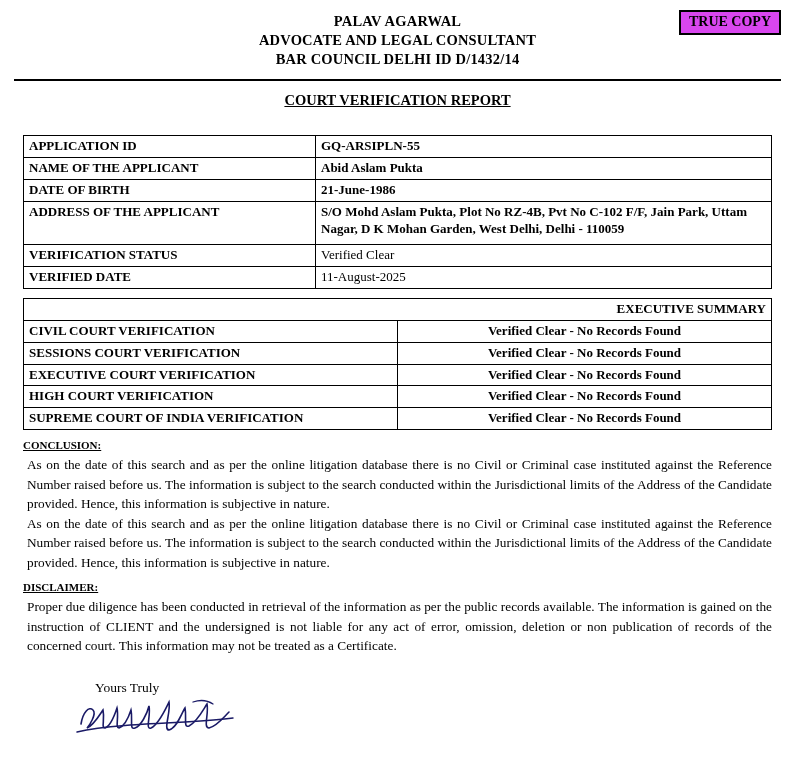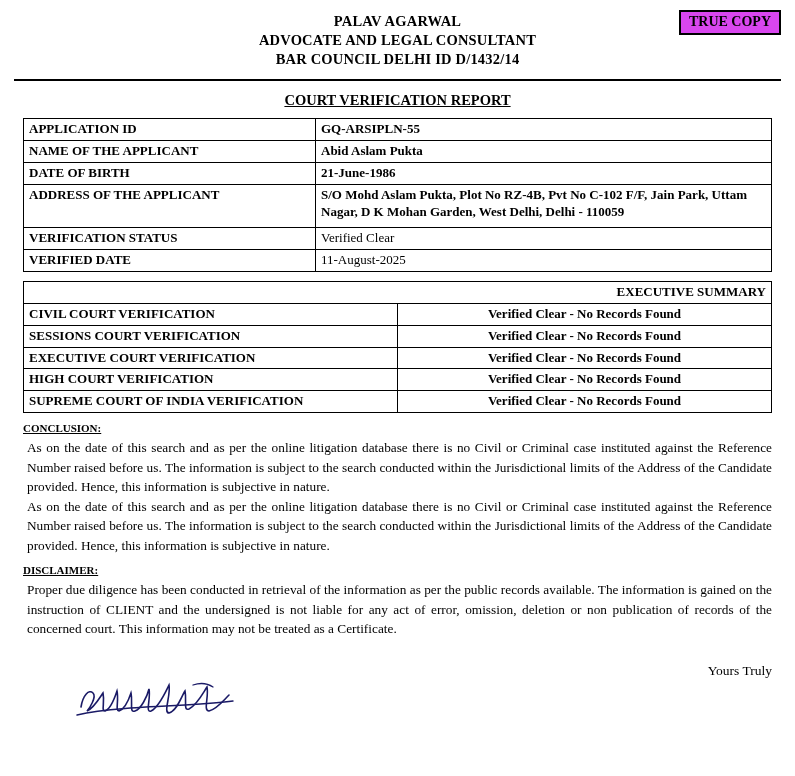--- a/index.html
+++ b/index.html
@@ -49,21 +49,21 @@
     border: none;
     border-top: 2px solid #000;
     margin: 10px 0 0 0;
   }
 
   .report-title {
     text-align: center;
     font-weight: bold;
     font-size: 14.5px;
     text-decoration: underline;
-    margin: 11px 0 9px 0;
+    margin: 11px 0 26px 0;
   }
 
   
   table.grid {
     border-collapse: collapse;
     width: 749px;
     margin: 0 auto;
     table-layout: fixed;
     padding-left: 45px;
   }
@@ -123,21 +123,20 @@
   .section-body {
     font-size: 13.3px;
     line-height: 1.47;
     text-align: justify;
     padding-left: 4px;
   }
 
   .yours {
     font-size: 13.5px;
     margin: 24px 0 0 72px;
-    text-align: right;
   }
   .sig-wrap {
     margin-left: 50px;
     height: 46px;
     position: relative;
   }
   .sig-svg {
     position: absolute;
     left: 0;
     top: 0;

